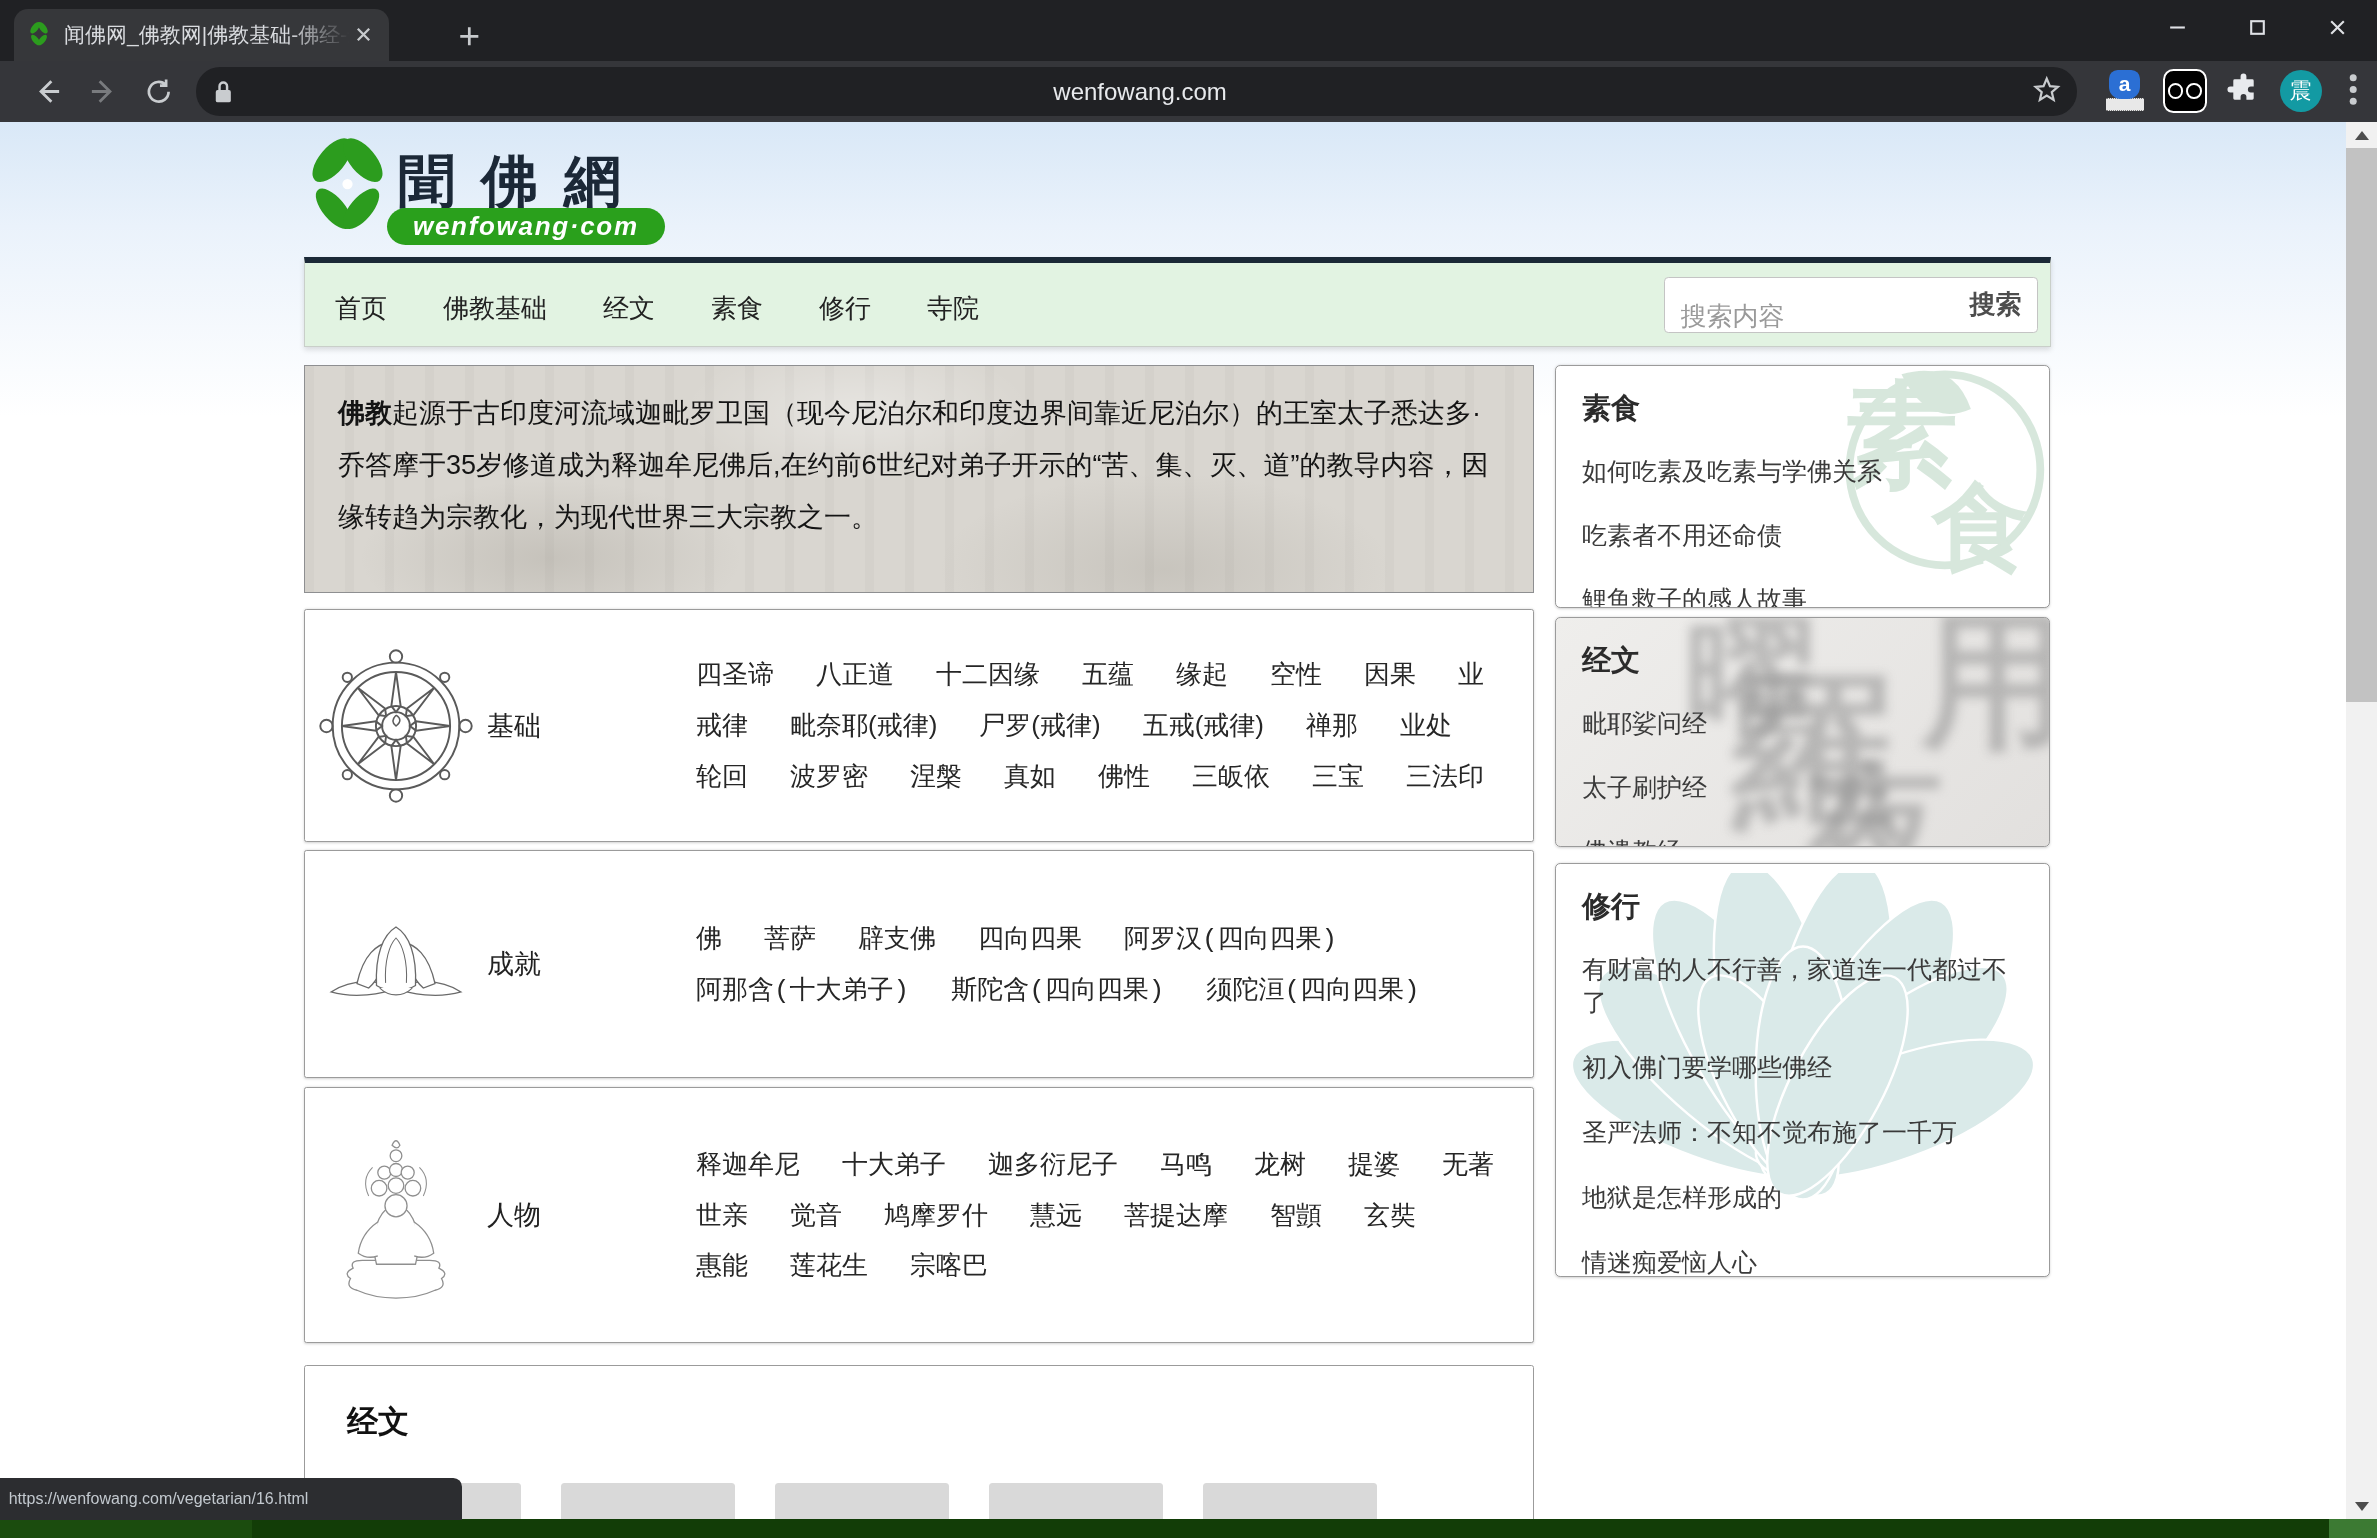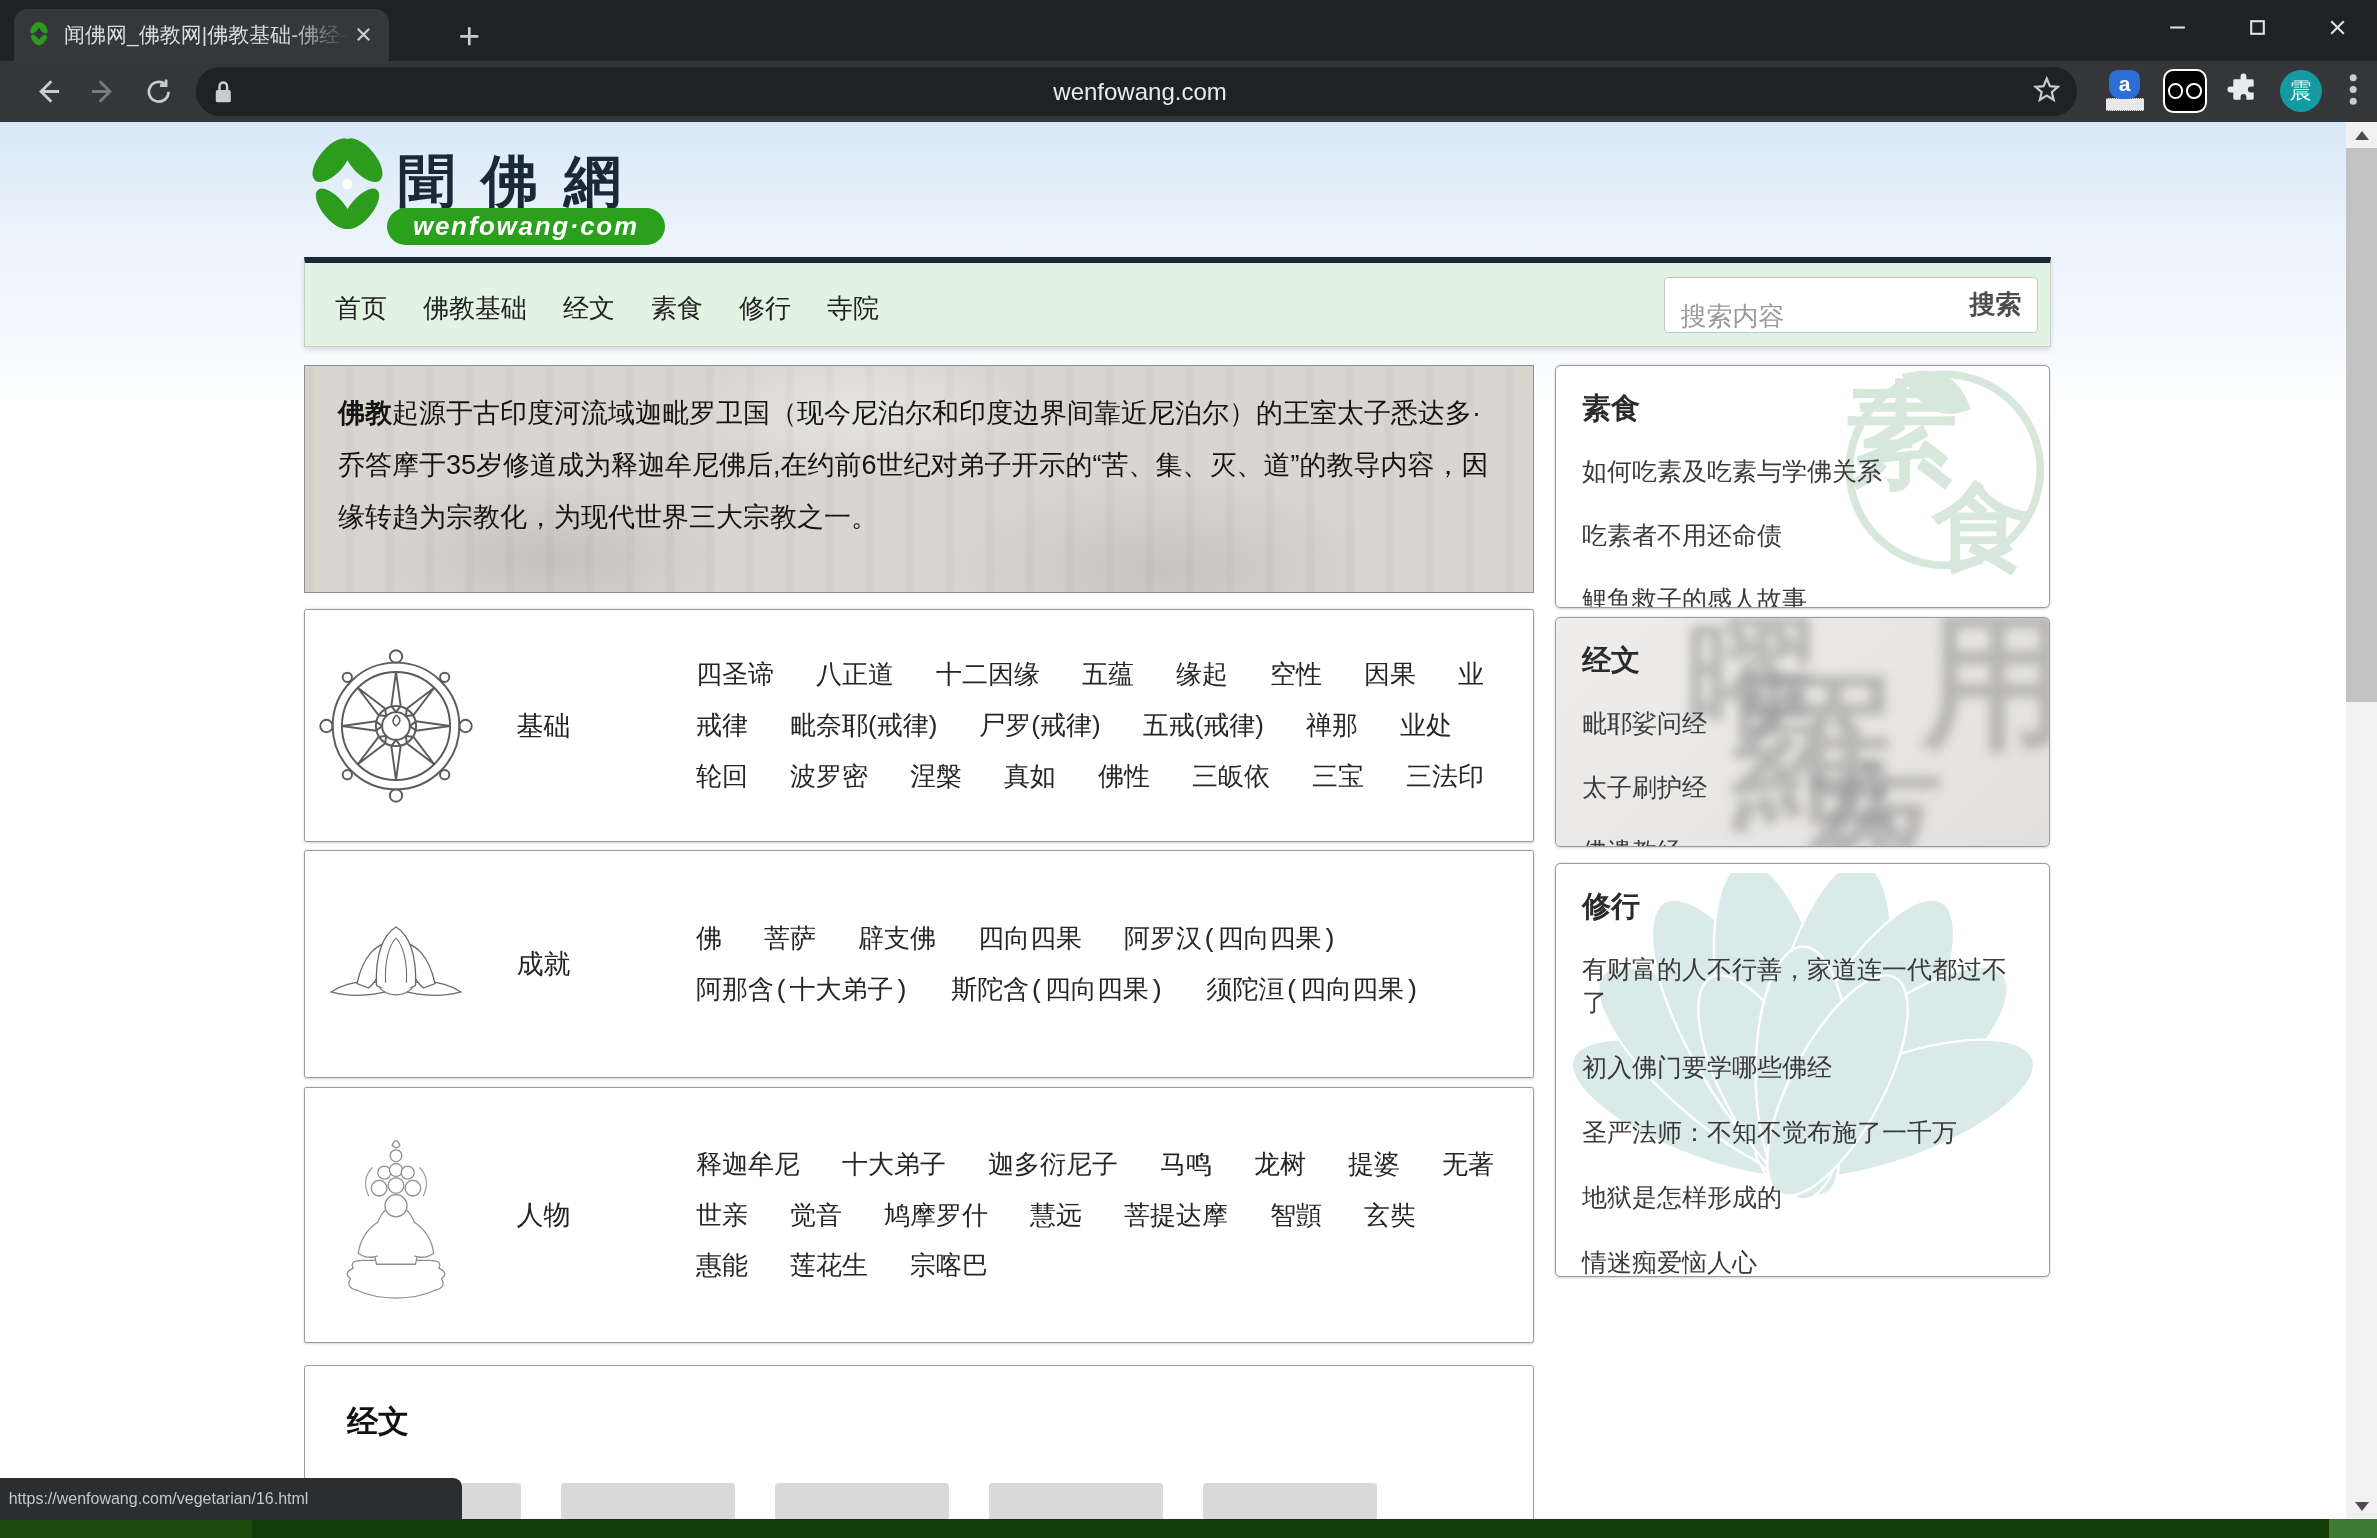--- a/index.html
+++ b/index.html
@@ -39,21 +39,21 @@
   .logo{position:absolute;left:304px;top:10.4px;width:608px;height:113px;}
   .logo-clover{position:absolute;left:0;top:0;}
   .logo-title{position:absolute;left:94px;top:12px;font-family:"Liberation Serif",serif;font-weight:bold;
               font-size:57px;color:#1b2837;letter-spacing:26px;}
   .logo-domain{position:absolute;left:83px;top:76px;background:#2aa01c;color:#fff;border-radius:868px;
                font-size:26px;font-style:italic;font-weight:bold;padding:2.6px 26px;letter-spacing:1.7px;}
   
   .navbar{position:absolute;left:304px;top:135px;width:1747px;height:90px;box-sizing:border-box;
           background:#e2f3e2;border:0.9px solid #c9cfc9;border-top:6px solid #1b2937;
           display:flex;align-items:center;padding-left:30px;box-shadow:0 2.6px 5.2px rgba(0,0,0,.12);}
-  .nav-list{display:flex;gap:36px;margin-top:8px;}
+  .nav-list{display:flex;gap:56px;margin-top:8px;}
   .nav-link{font-size:26px;color:#222;text-decoration:none;cursor:pointer;}
   .searchbox{margin-left:auto;margin-right:12px;width:374px;height:56px;background:#fff;border:0.9px solid #c4c4c4;
              border-radius:4.3px;display:flex;align-items:center;box-sizing:border-box;}
   .searchbox input{flex:1;border:none;outline:none;background:transparent;font-size:26px;color:#333;
              padding-left:15.6px;font-family:"Liberation Sans",sans-serif;min-width:0;margin-top:24px;}
   .searchbox input::placeholder{color:#9a9a9a;}
   .search-btn{border:none;background:transparent;font-size:26px;font-weight:bold;color:#4d4d4d;
              padding:0 15.6px 0 5.2px;cursor:pointer;font-family:"Liberation Sans",sans-serif;}
   
   .intro{position:absolute;left:304px;top:243px;width:1230px;height:228px;box-sizing:border-box;
@@ -63,21 +63,21 @@
            radial-gradient(174px 70px at 45% 20%,rgba(255,255,255,.35),rgba(255,255,255,0)),
            repeating-linear-gradient(90deg,rgba(0,0,0,.025) 0 8.7px,rgba(0,0,0,0) 8.7px 40px),
            #d9d6d0;
          padding:21px 33px;font-size:27px;line-height:52px;color:#141414;}
   .intro b{font-weight:bold;}
   
   .card{position:absolute;box-sizing:border-box;background:#fff;border:0.9px solid #9b9b9b;border-radius:2.6px;
         box-shadow:0 0.9px 2.6px rgba(0,0,0,.18);}
   .section{display:flex;align-items:center;}
   .sec-icon{width:182px;display:flex;justify-content:center;align-items:center;flex:0 0 auto;}
-  .sec-label{width:113px;font-size:27px;color:#222;flex:0 0 auto;text-align:center;}
+  .sec-label{width:113px;font-size:27px;color:#222;flex:0 0 auto;}
   .sec-links{flex:1;margin-left:96px;padding-right:35px;display:flex;flex-wrap:wrap;
              column-gap:42px;row-gap:15.6px;align-content:center;}
   .sec-link{font-size:26px;color:#262626;text-decoration:none;cursor:pointer;white-space:nowrap;}
   
   .side-card{position:absolute;left:1555px;width:495px;box-sizing:border-box;background:#fff;
              border:0.9px solid #9b9b9b;border-radius:5.2px;box-shadow:0 0.9px 2.6px rgba(0,0,0,.18);
              overflow:hidden;padding:22.6px 26px 0;}
   .side-title{font-size:29px;color:#2b2b2b;margin:0 0 26px;position:relative;z-index:2;}
   .side-list{display:flex;flex-direction:column;gap:31px;position:relative;z-index:2;}
   .side-link{font-size:25px;color:#3a3a3a;text-decoration:none;cursor:pointer;}

